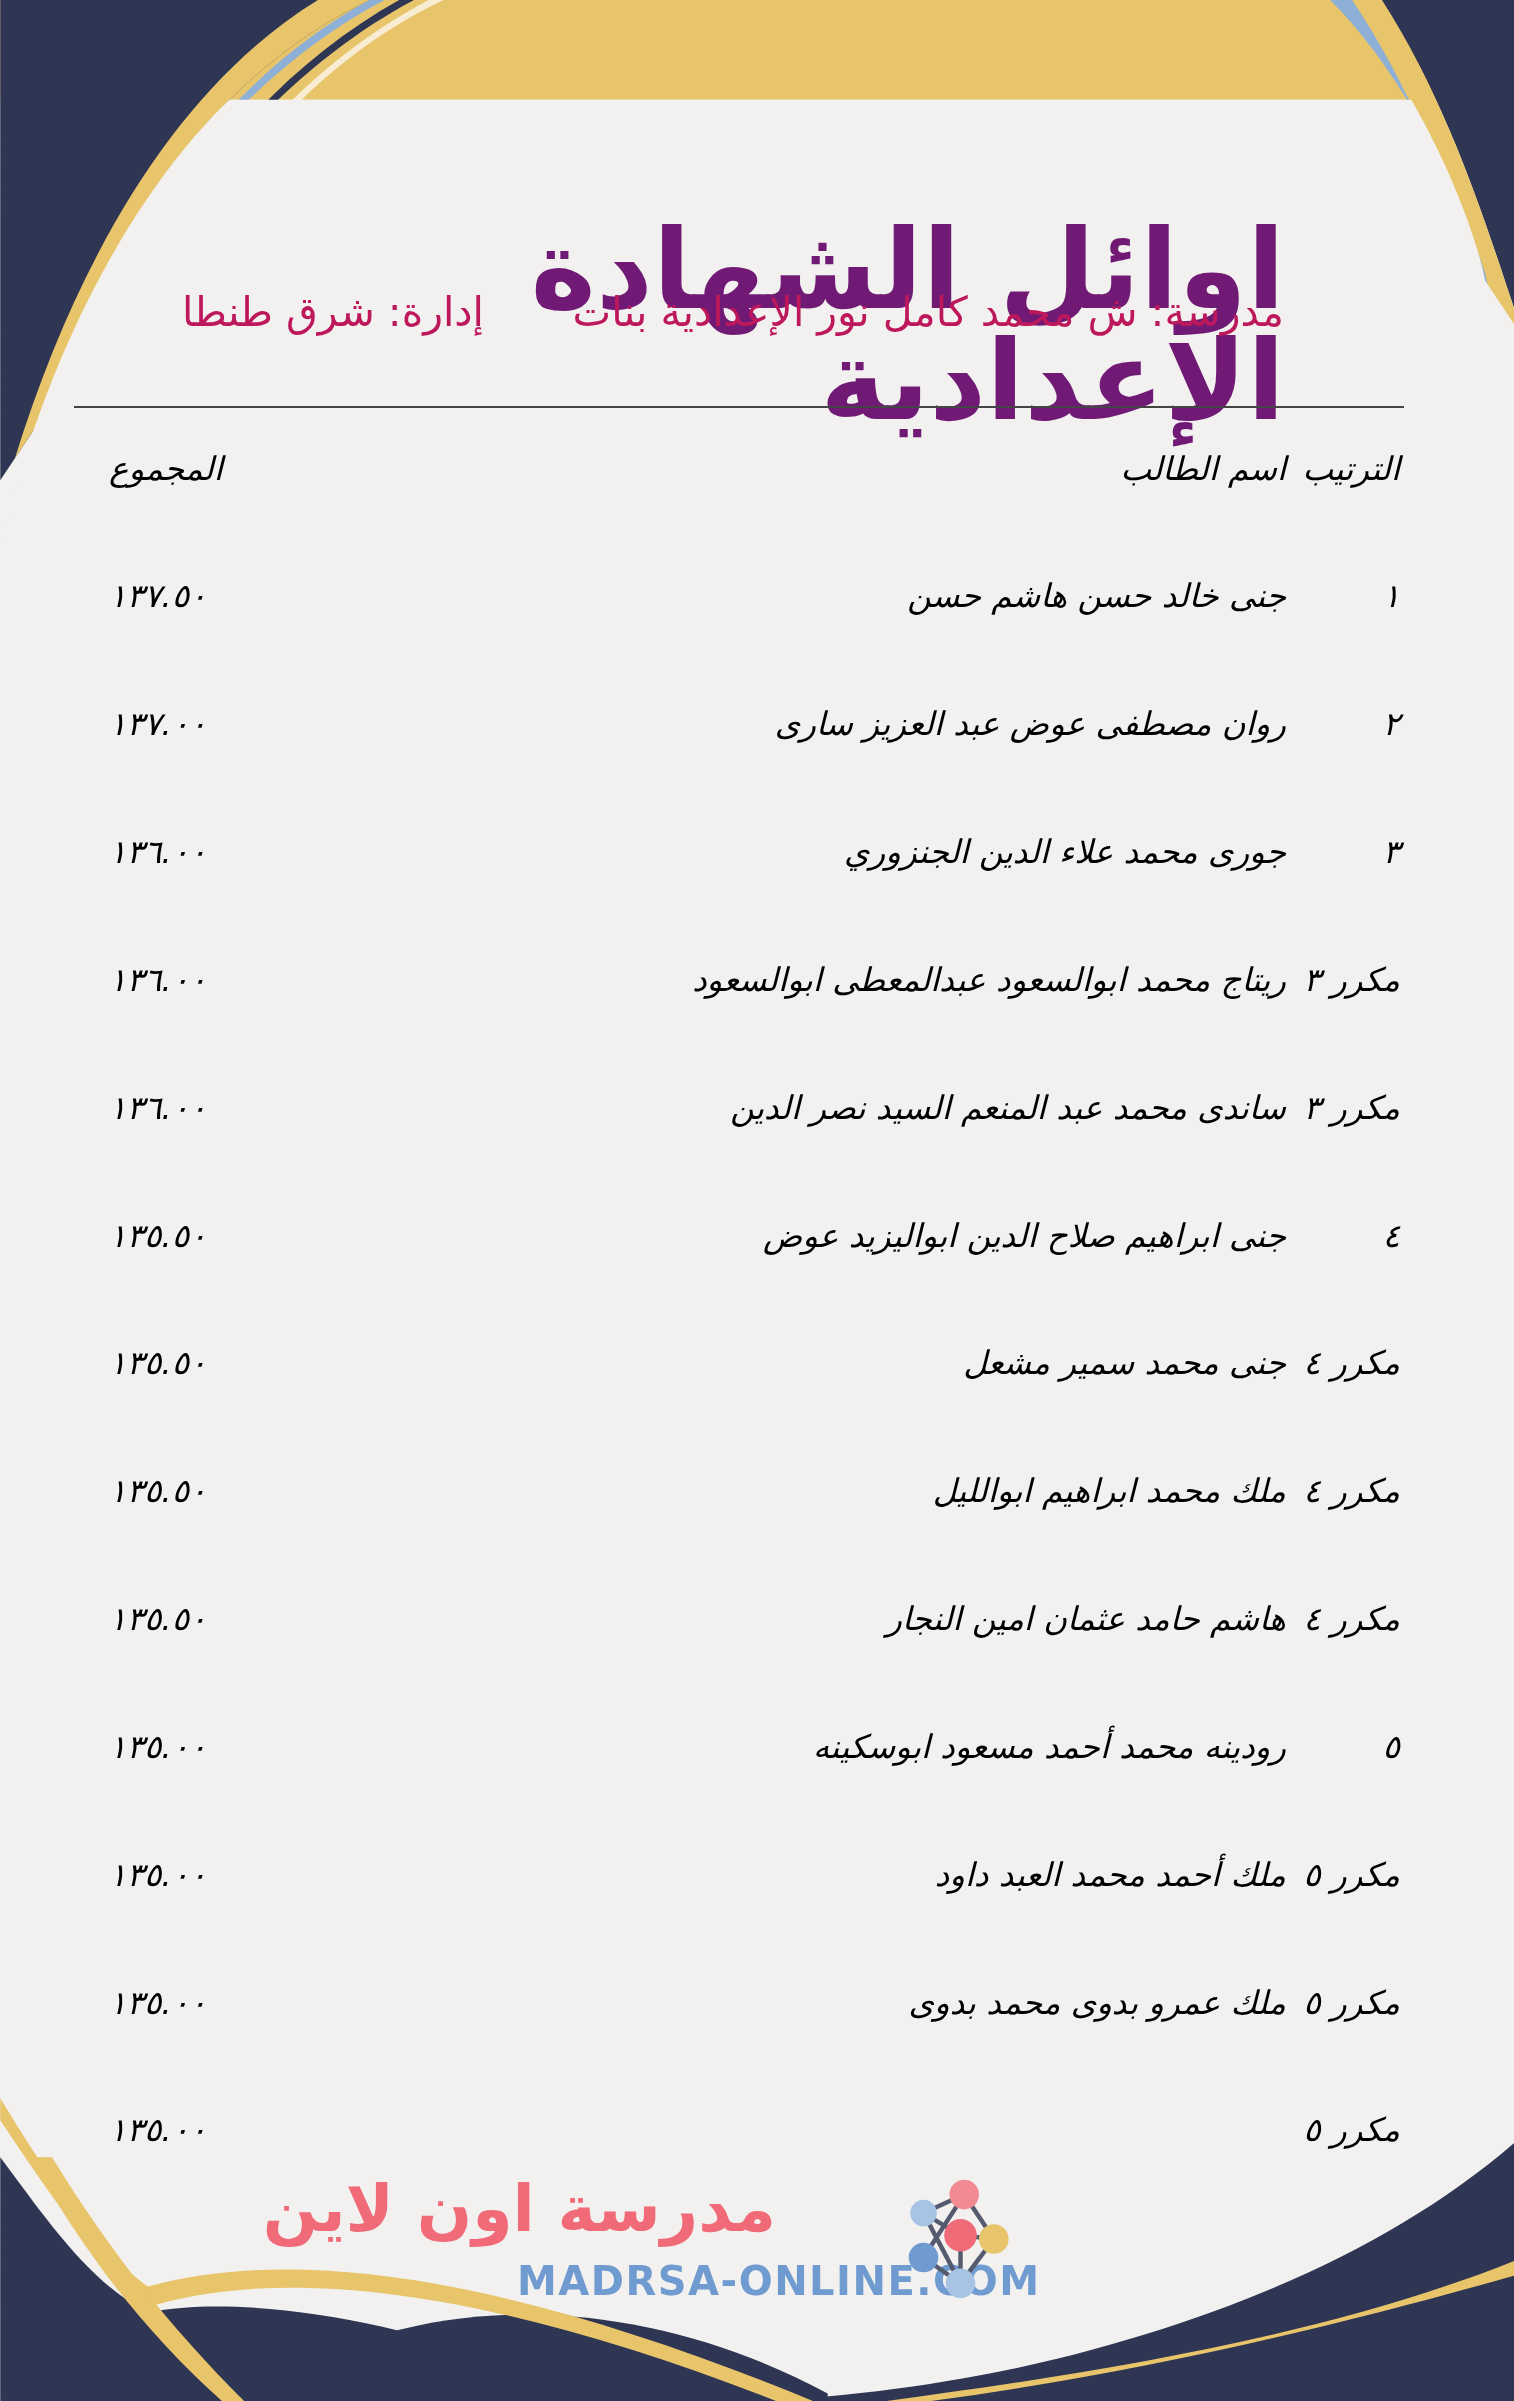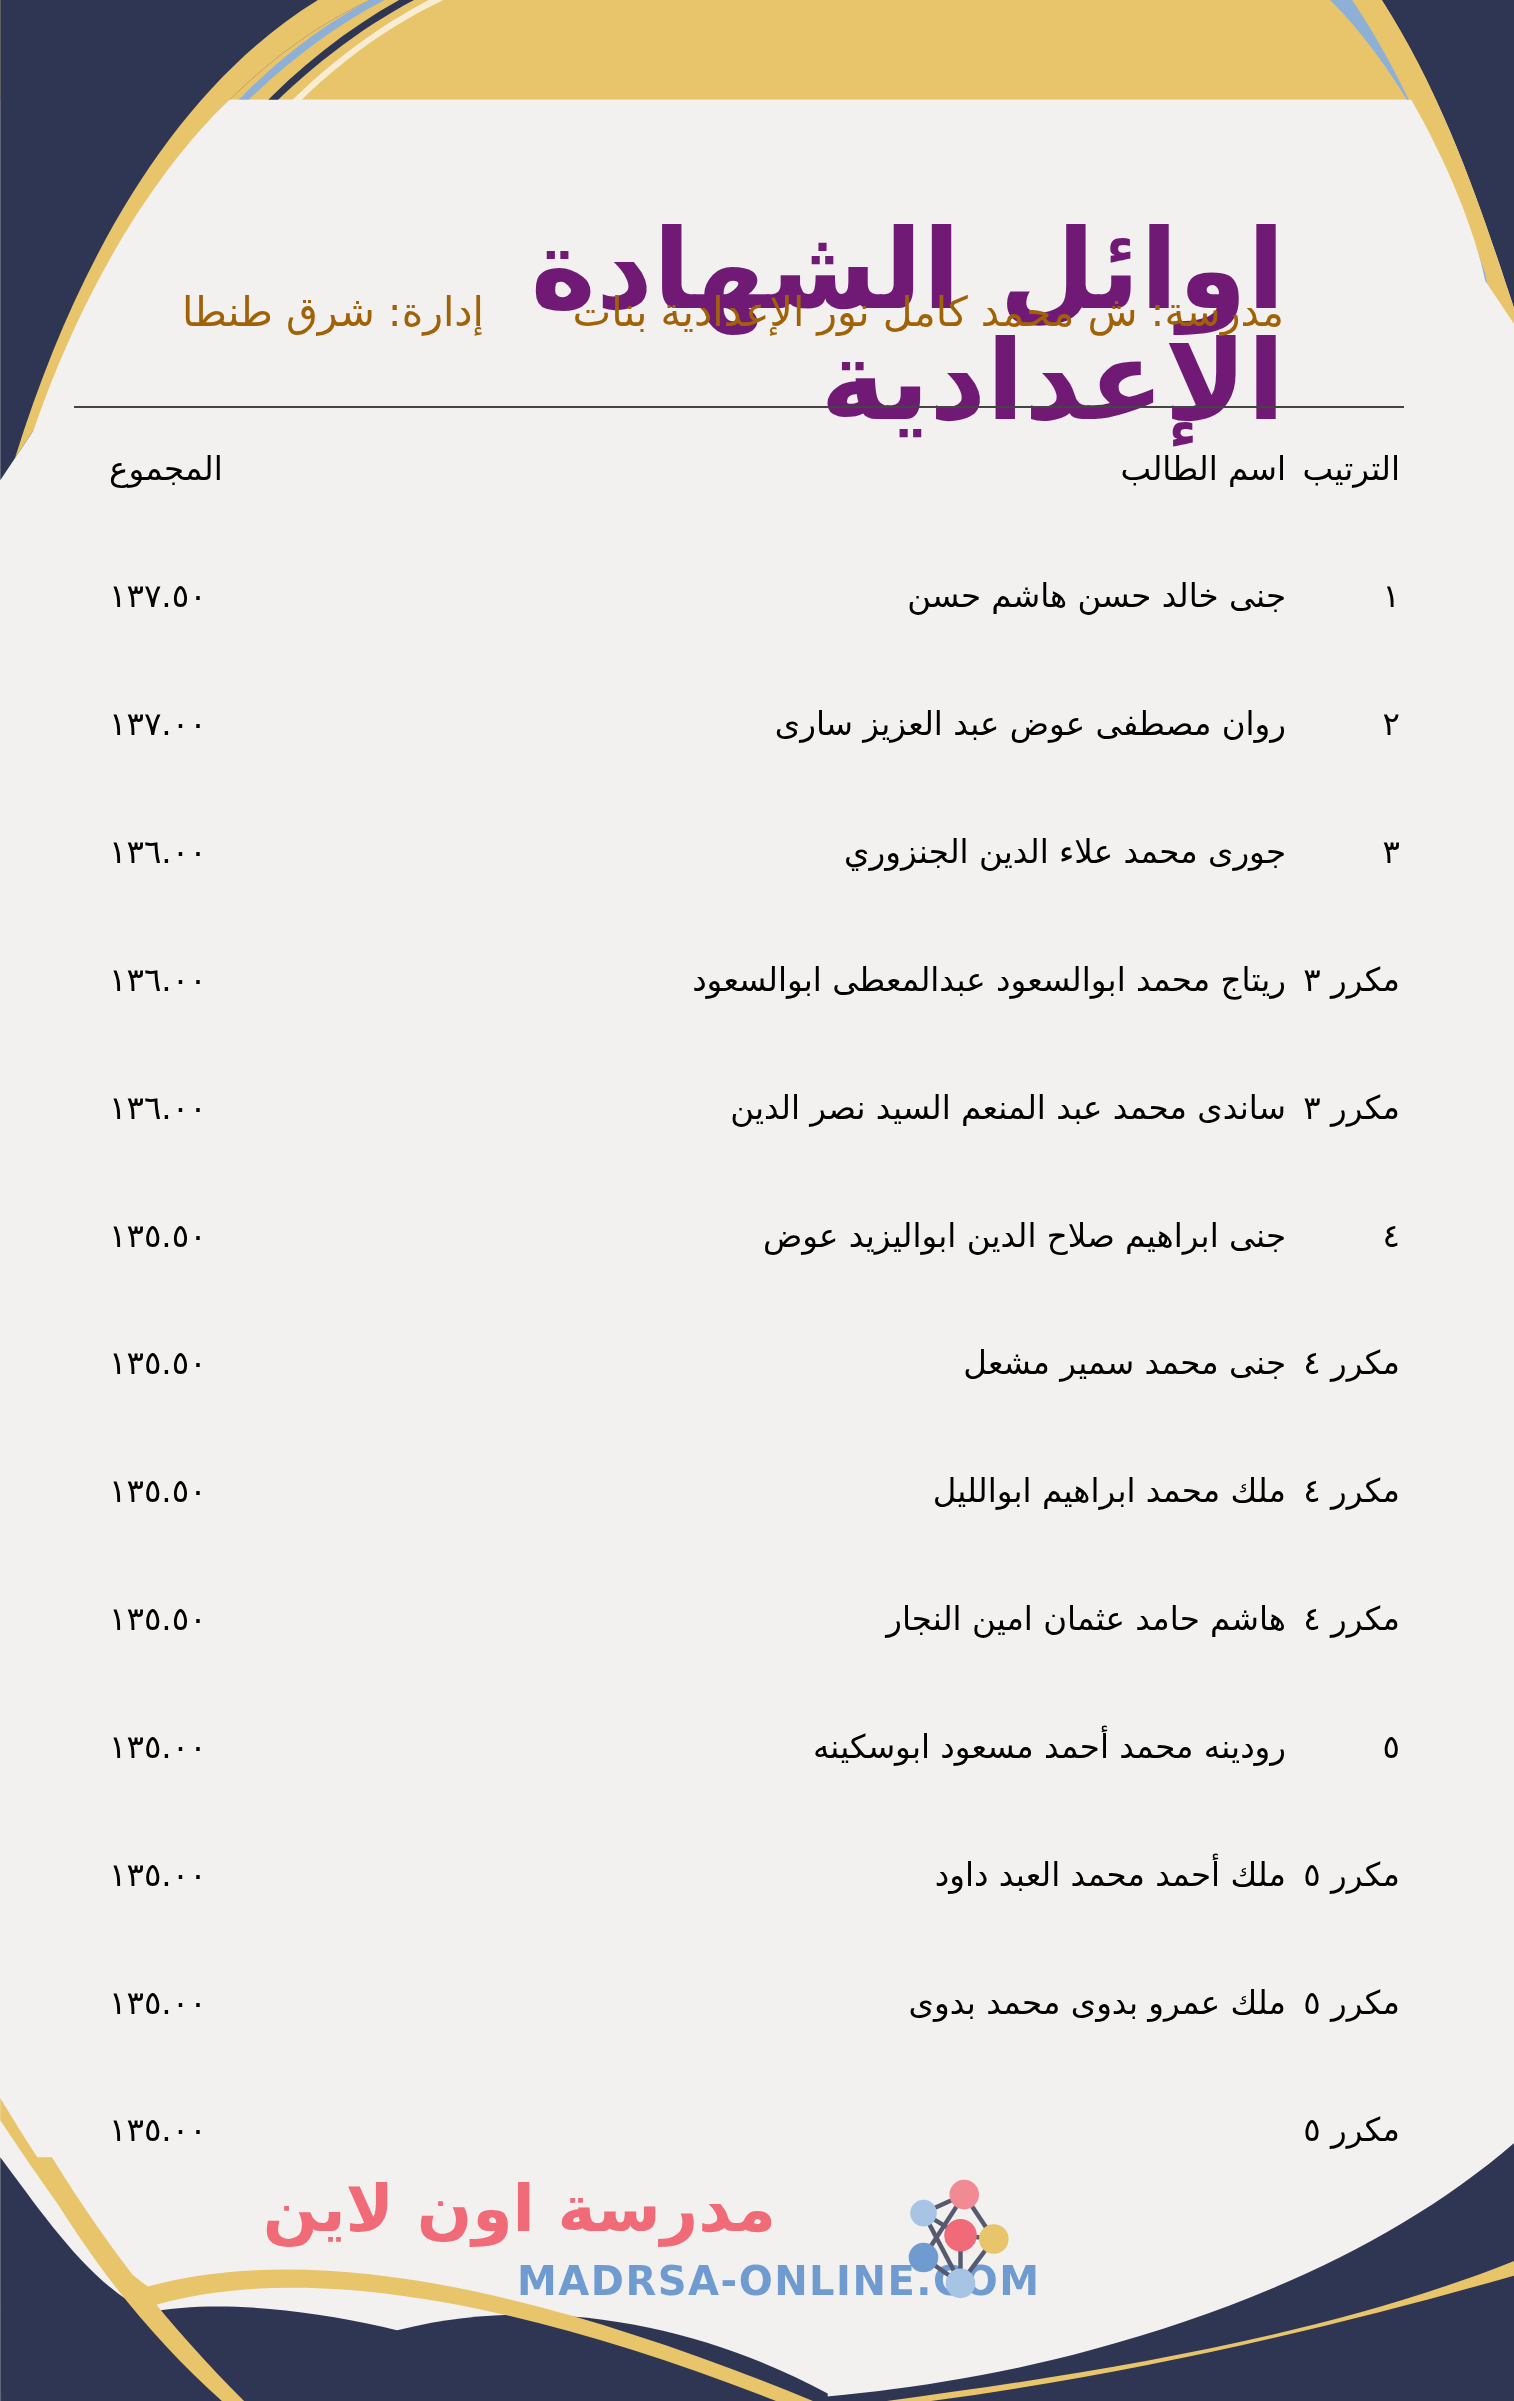--- a/index.html
+++ b/index.html
@@ -1,25 +1,25 @@
 <!DOCTYPE html>
 <html style="font-size:11.8px"><head>
 <meta charset="utf-8">
 <style>
   html,body{margin:0;padding:0;}
   body{width:1515px;height:2401px;position:relative;overflow:hidden;background:#f2f1ef;font-family:"DejaVu Sans",sans-serif;}
   .bg-svg{position:absolute;left:0;top:0;width:1515px;height:2401px;z-index:0;}
   .page{position:absolute;left:0;top:0;width:1515px;height:2401px;z-index:1;}
   .title{position:absolute;top:140px;left:177px;width:1108px;text-align:right;direction:rtl;font-size:111px;font-weight:bold;color:#701a75;line-height:1;}
-  .sub{position:absolute;top:292px;direction:rtl;font-size:41px;color:#a16207;line-height:1;white-space:nowrap;}
+  .sub{position:absolute;top:292px;direction:rtl;font-size:41px;color:#be185d;line-height:1;white-space:nowrap;}
   .sub.school{right:231px;}
   .sub.admin{right:1031px;}
   .divider{position:absolute;left:74px;width:1330px;top:406px;height:1.5px;background:#444;}
   .row{position:absolute;left:0;width:1515px;height:59px;}
-  .cell{position:absolute;top:0;font-size:32.5px;color:#000;white-space:nowrap;line-height:59px;}
+  .cell{position:absolute;top:0;font-size:32.5px;color:#000;white-space:nowrap;line-height:59px;font-style:italic;}
   .c-rank{right:115px;direction:rtl;text-align:left;}
   .c-name{right:850px;direction:rtl;text-align:right;transform:translateX(0);}
   .c-name{right:auto;left:680px;width:606px;}
   .c-score{left:109px;direction:rtl;}
   .logo{position:absolute;left:776px;top:2180px;width:244px;height:148px;}
   .logo-ar{position:absolute;right:739px;top:2176px;direction:rtl;font-size:65px;font-weight:bold;color:#f06a78;white-space:nowrap;line-height:1;}
   .logo-en{position:absolute;left:517px;top:2261px;font-size:40px;font-weight:bold;color:#6f9bd0;letter-spacing:1.5px;line-height:1;white-space:nowrap;}
 </style>
 </head>
 <body>

